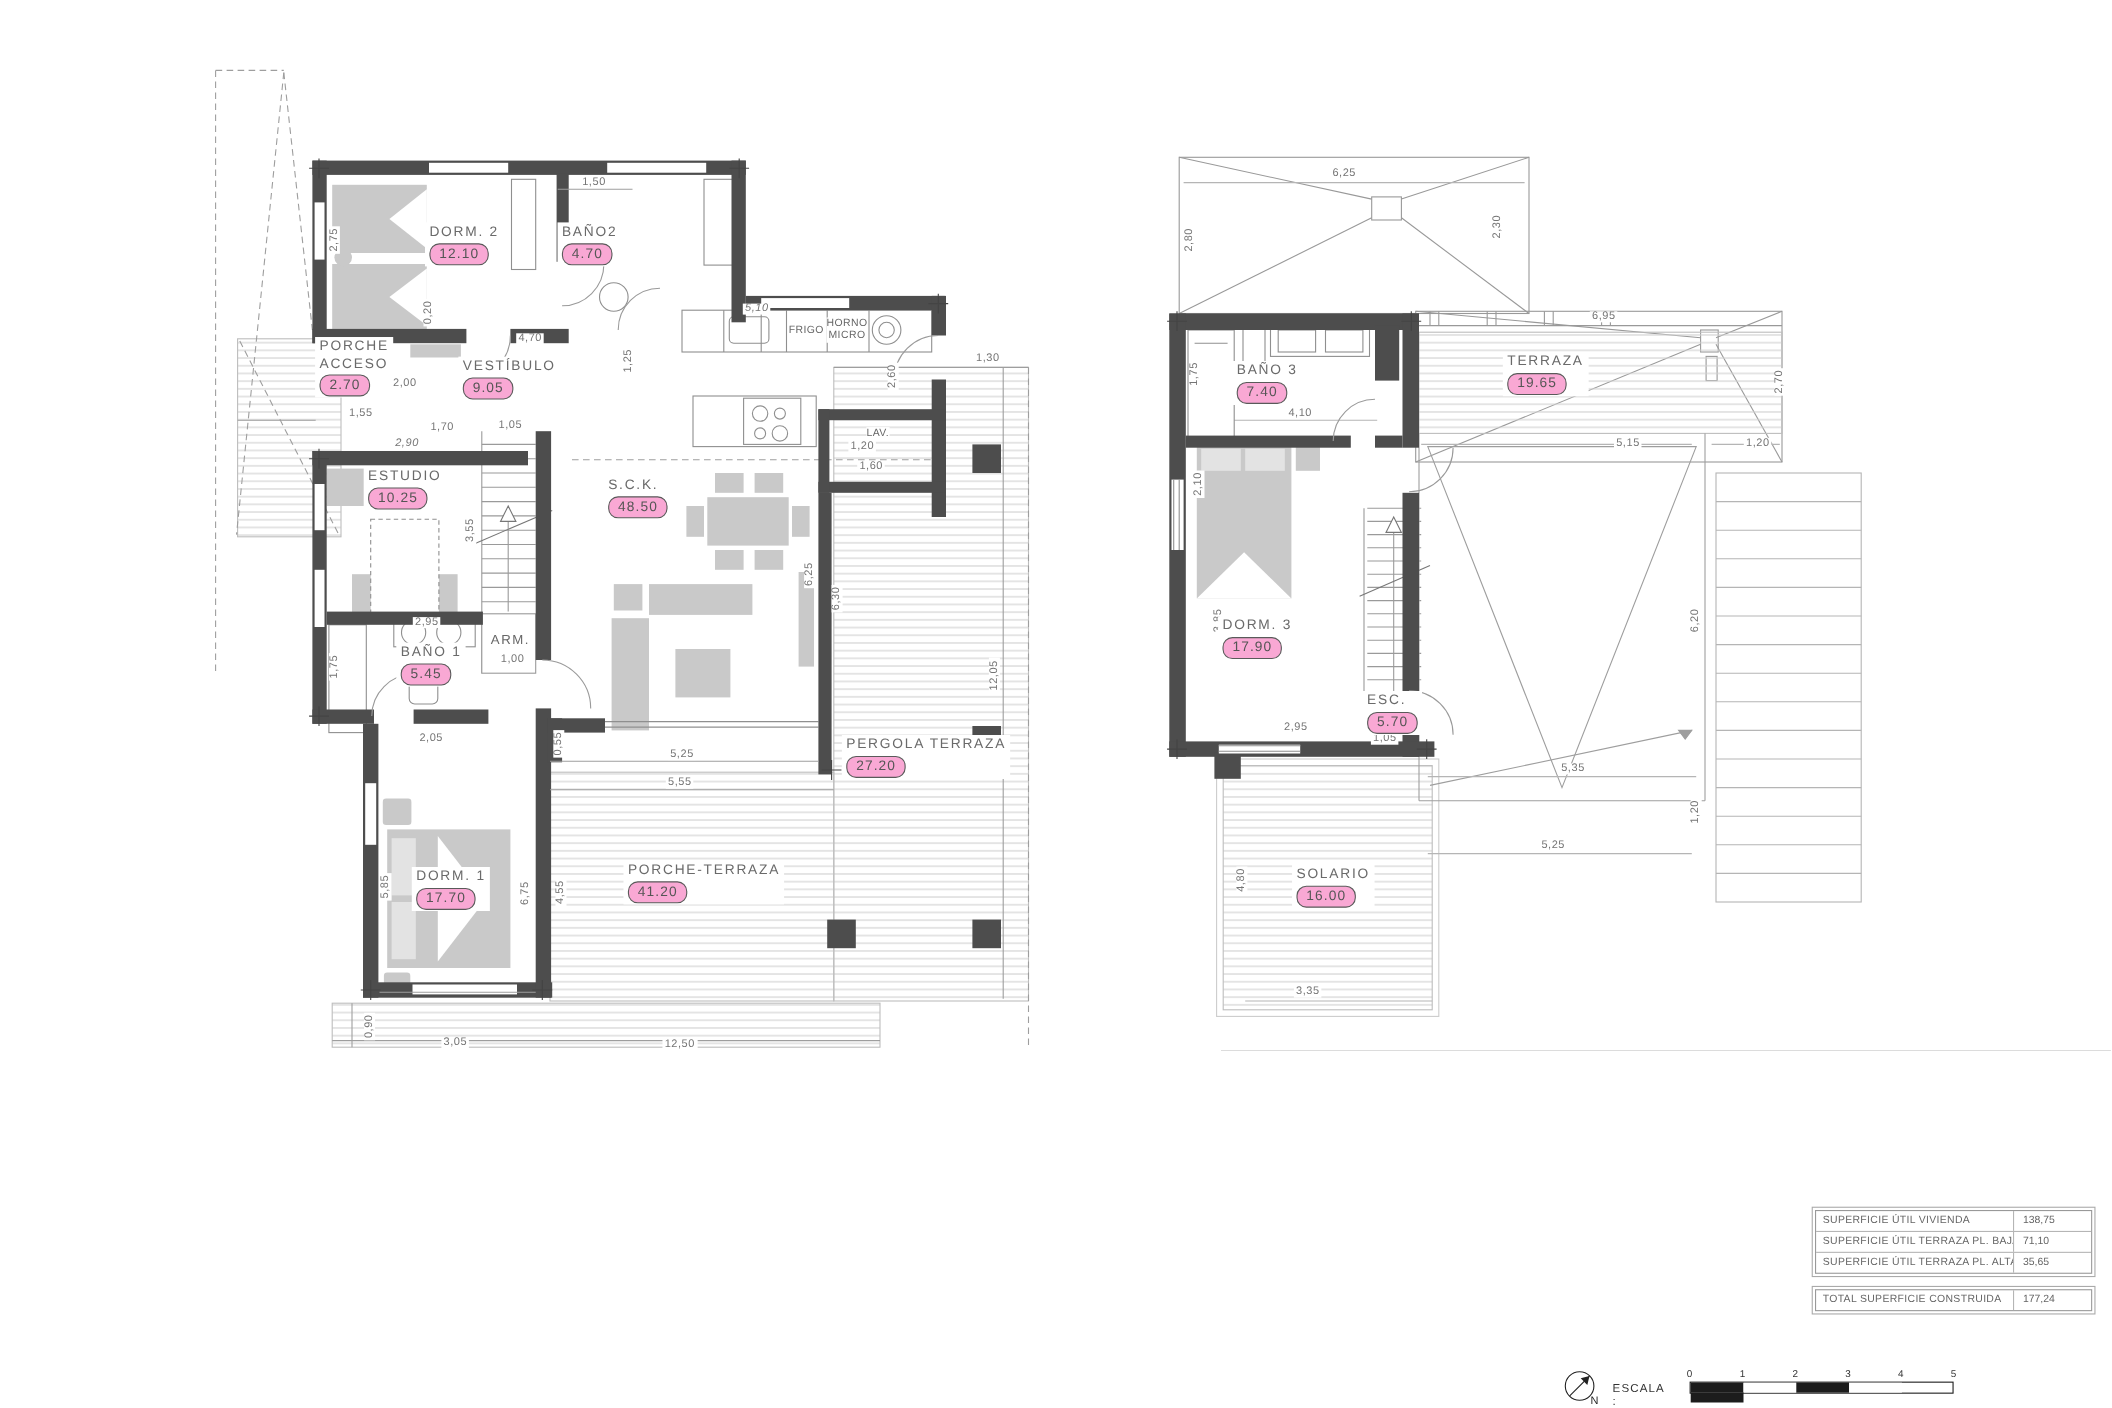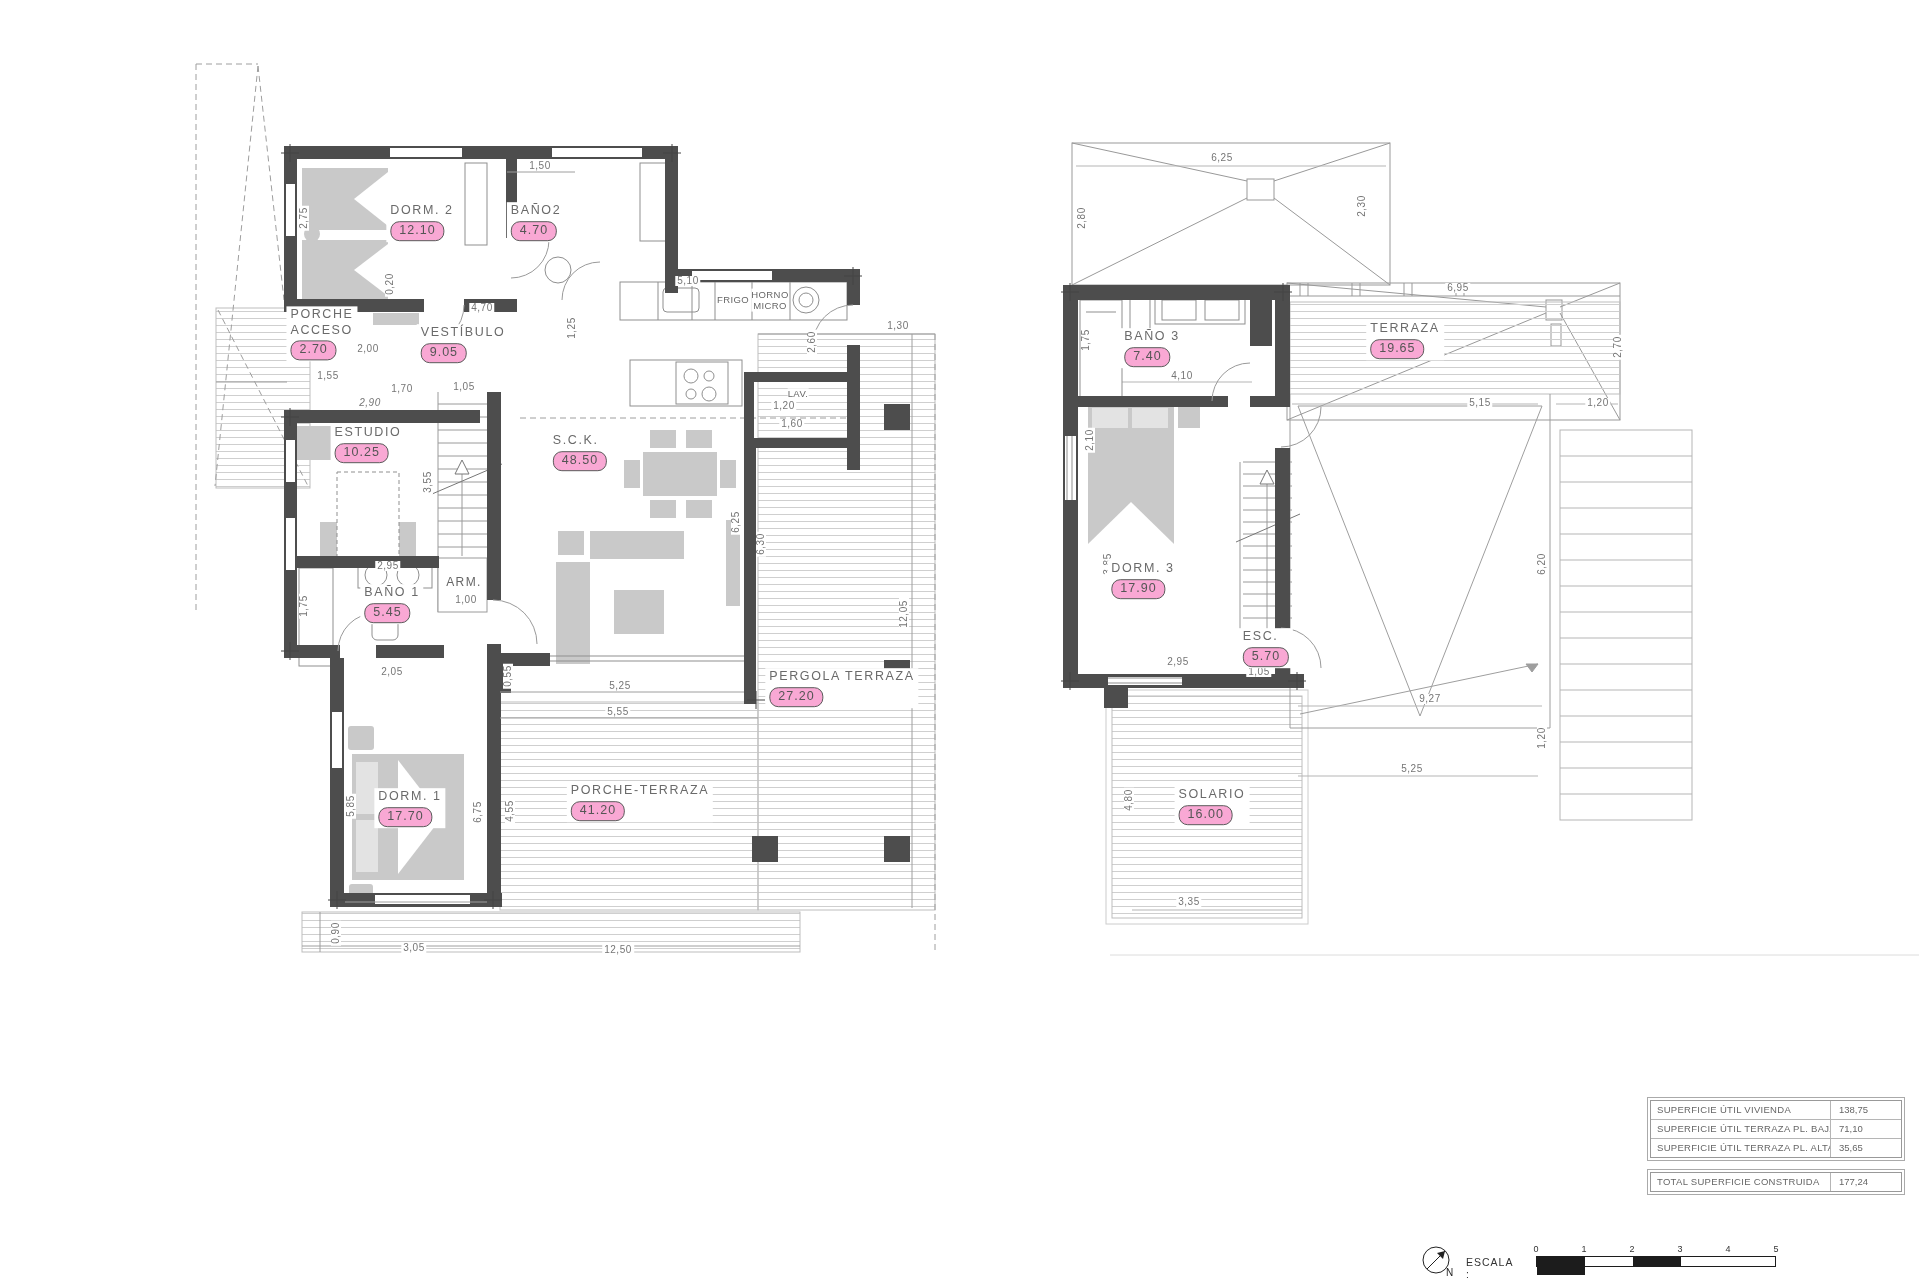--- a/index.html
+++ b/index.html
@@ -343,21 +343,21 @@
       <div class="room" style="left: 640px; top: 802px;"><div class="rname">PORCHE-TERRAZA</div><div class="rarea">41.20</div></div>
       <div class="lbl" style="left: 733px; top: 300px;">FRIGO</div>
       <div class="lbl" style="left: 770px; top: 300px;">HORNO
 MICRO</div>
       <div class="lbl" style="left: 798px; top: 394px;">LAV.</div>
       <div class="lbl big" style="left: 464px; top: 582px;">ARM.</div>
       <div class="dim" style="left: 540px; top: 166px;">1,50</div>
       <div class="dim rot" style="left: 304px; top: 218px;">2,75</div>
       <div class="dim rot" style="left: 390px; top: 284px;">0,20</div>
       <div class="dim" style="left: 482px; top: 308px;">4,70</div>
-      <div class="dim" style="left: 688px; top: 281px;">5,10</div>
+      <div class="dim" style="left: 688px; top: 281px; font-style: italic;">5,10</div>
       <div class="dim rot" style="left: 572px; top: 328px;">1,25</div>
       <div class="dim rot" style="left: 812px; top: 342px;">2,60</div>
       <div class="dim" style="left: 328px; top: 376px;">1,55</div>
       <div class="dim rot" style="left: 352px; top: 333px;">1,40</div>
       <div class="dim" style="left: 368px; top: 349px;">2,00</div>
       <div class="dim" style="left: 402px; top: 389px;">1,70</div>
       <div class="dim" style="left: 464px; top: 387px;">1,05</div>
       <div class="dim" style="left: 370px; top: 403px; font-style: italic;">2,90</div>
       <div class="dim rot" style="left: 428px; top: 482px;">3,55</div>
       <div class="dim" style="left: 388px; top: 566px;">2,95</div>
@@ -391,21 +391,21 @@
       <div class="dim rot" style="left: 1618px; top: 347px;">2,70</div>
       <div class="dim rot" style="left: 1086px; top: 340px;">1,75</div>
       <div class="dim" style="left: 1182px; top: 376px;">4,10</div>
       <div class="dim rot" style="left: 1090px; top: 440px;">2,10</div>
       <div class="dim" style="left: 1480px; top: 403px;">5,15</div>
       <div class="dim" style="left: 1598px; top: 403px;">1,20</div>
       <div class="dim rot" style="left: 1542px; top: 564px;">6,20</div>
       <div class="dim rot" style="left: 1108px; top: 564px;">3,85</div>
       <div class="dim" style="left: 1178px; top: 662px;">2,95</div>
       <div class="dim" style="left: 1259px; top: 672px;">1,05</div>
-      <div class="dim" style="left: 1430px; top: 699px;">9,27</div>
+      <div class="dim" style="left: 1430px; top: 699px;">5,35</div>
       <div class="dim rot" style="left: 1542px; top: 738px;">1,20</div>
       <div class="dim" style="left: 1412px; top: 769px;">5,25</div>
       <div class="dim rot" style="left: 1129px; top: 800px;">4,80</div>
       <div class="dim" style="left: 1189px; top: 902px;">3,35</div>
     </div>
 
 <div class="sumtable">
   <div class="sbox">
     <div class="srow">
       <span class="slabel">SUPERFICIE ÚTIL VIVIENDA</span>

